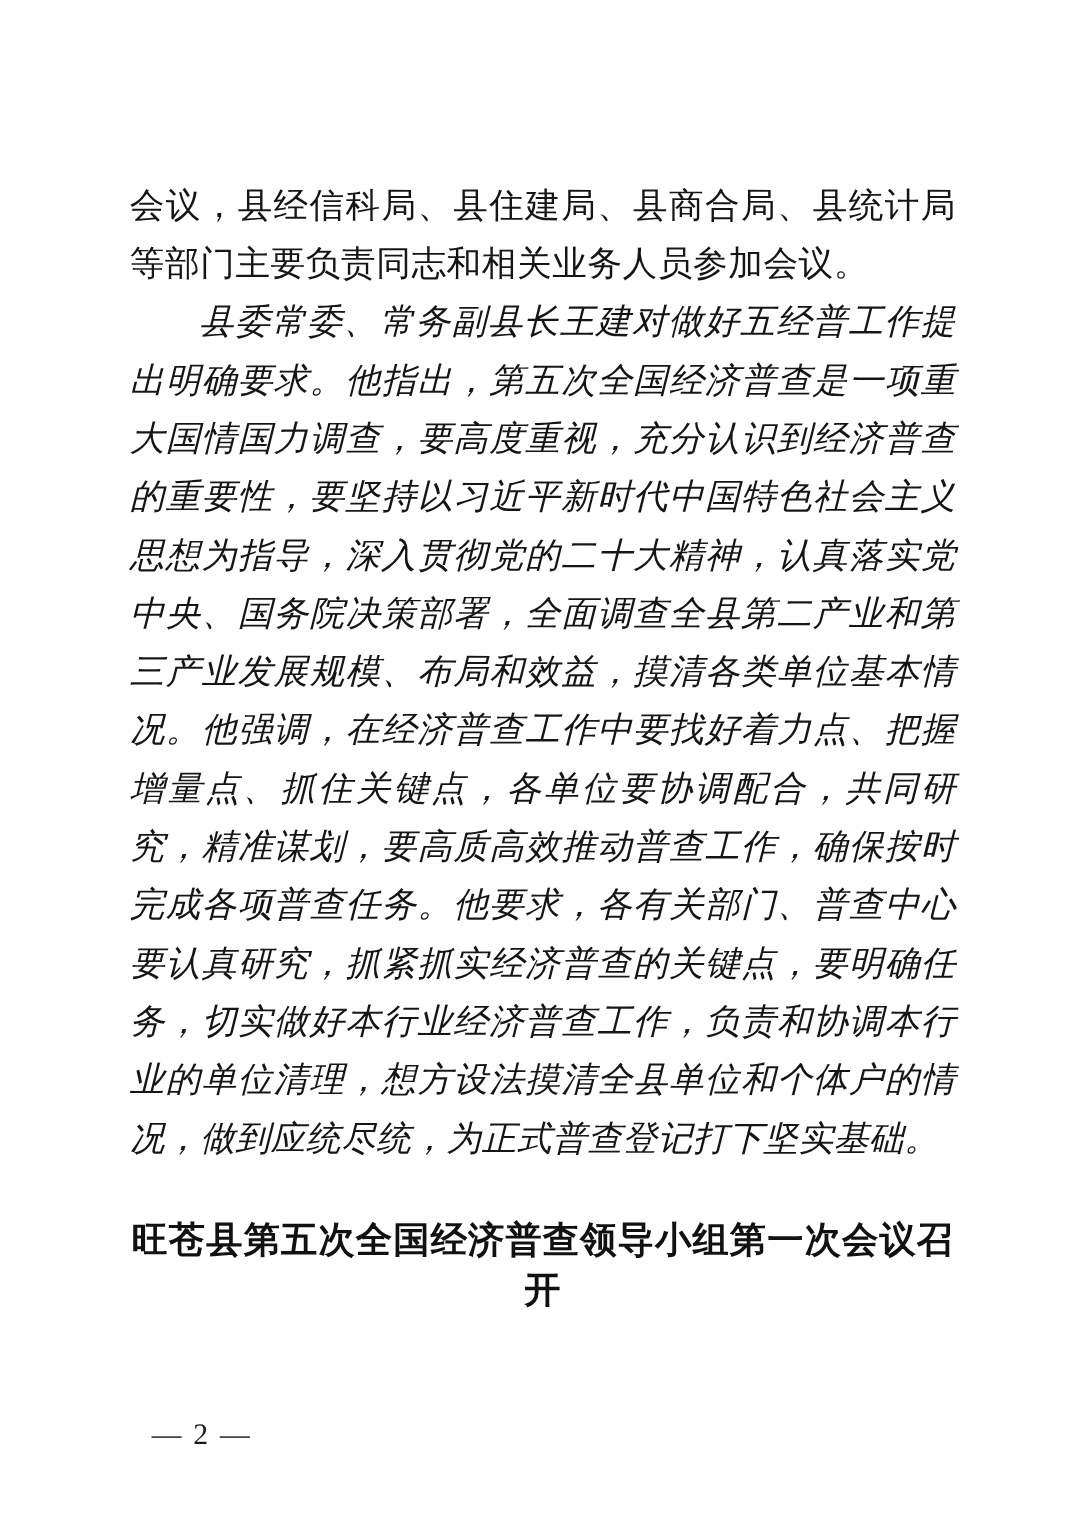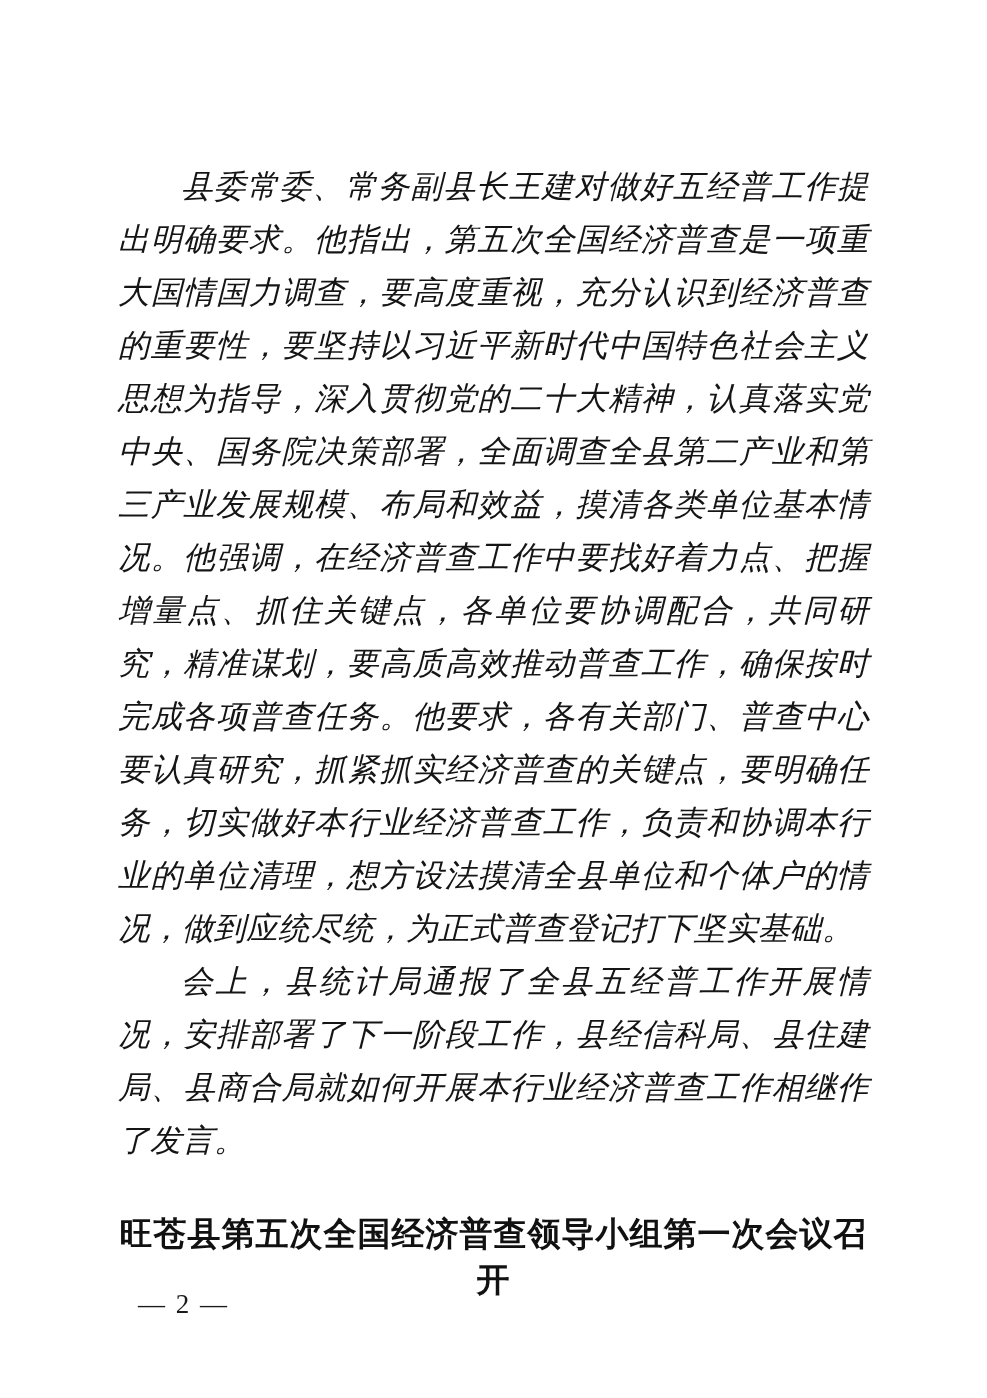--- a/index.html
+++ b/index.html
@@ -66,24 +66,24 @@
     margin-left: -620px;
   }
 </style>
 </head>
 <body>
 
 <div class="page">
 
   <div class="doc-body">
 
+    <p class="para">会议，县经信科局、县住建局、县商合局、县统计局等部门主要负责同志和相关业务人员参加会议。</p>
 
     <p class="para indent">县委常委、常务副县长王建对做好五经普工作提出明确要求。他指出，第五次全国经济普查是一项重大国情国力调查，要高度重视，充分认识到经济普查的重要性，要坚持以习近平新时代中国特色社会主义思想为指导，深入贯彻党的二十大精神，认真落实党中央、国务院决策部署，全面调查全县第二产业和第三产业发展规模、布局和效益，摸清各类单位基本情况。他强调，在经济普查工作中要找好着力点、把握增量点、抓住关键点，各单位要协调配合，共同研究，精准谋划，要高质高效推动普查工作，确保按时完成各项普查任务。他要求，各有关部门、普查中心要认真研究，抓紧抓实经济普查的关键点，要明确任务，切实做好本行业经济普查工作，负责和协调本行业的单位清理，想方设法摸清全县单位和个体户的情况，做到应统尽统，为正式普查登记打下坚实基础。</p>
 
-    <p class="para indent">会上，县统计局通报了全县五经普工作开展情况，安排部署了下一阶段工作，县经信科局、县住建局、县商合局就如何开展本行业经济普查工作相继作了发言。</p>
 
     <h2 class="section-title">旺苍县第五次全国经济普查领导小组第一次会议召开</h2>
 
   </div>
 
   <div class="page-number">
     <span class="pn-inner">— 2 —</span>
   </div>
 
 </div>

